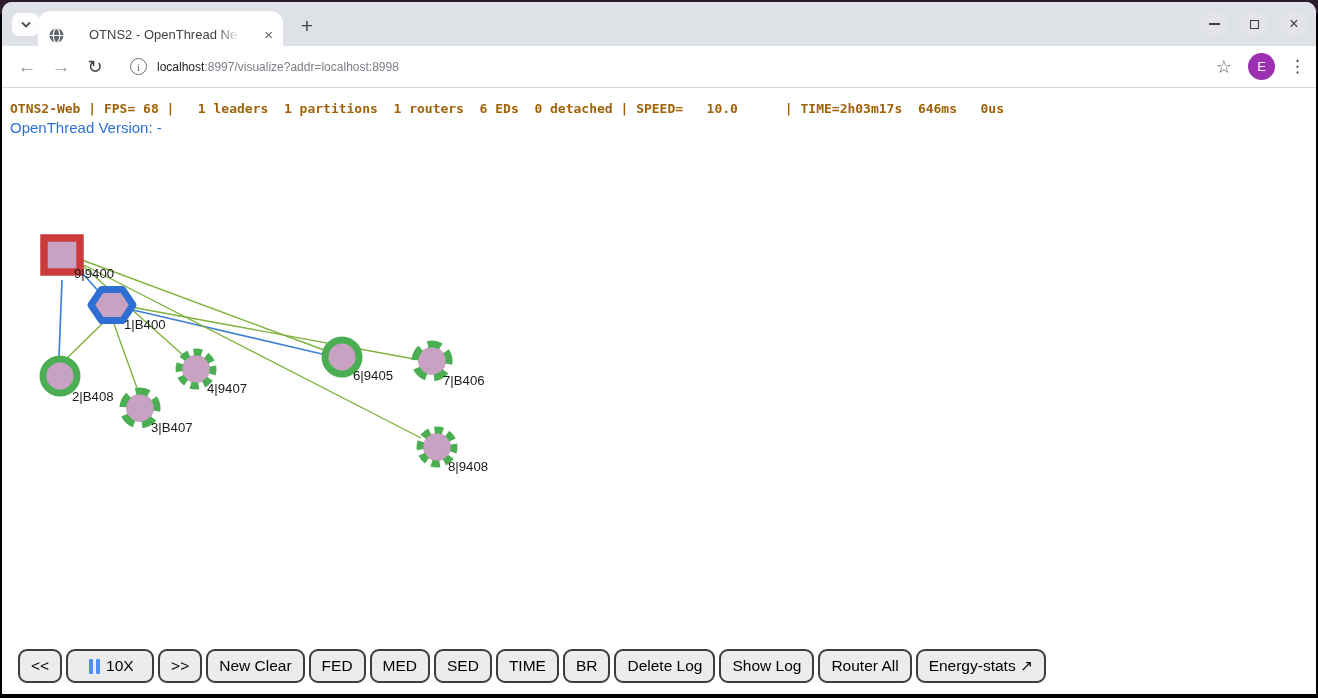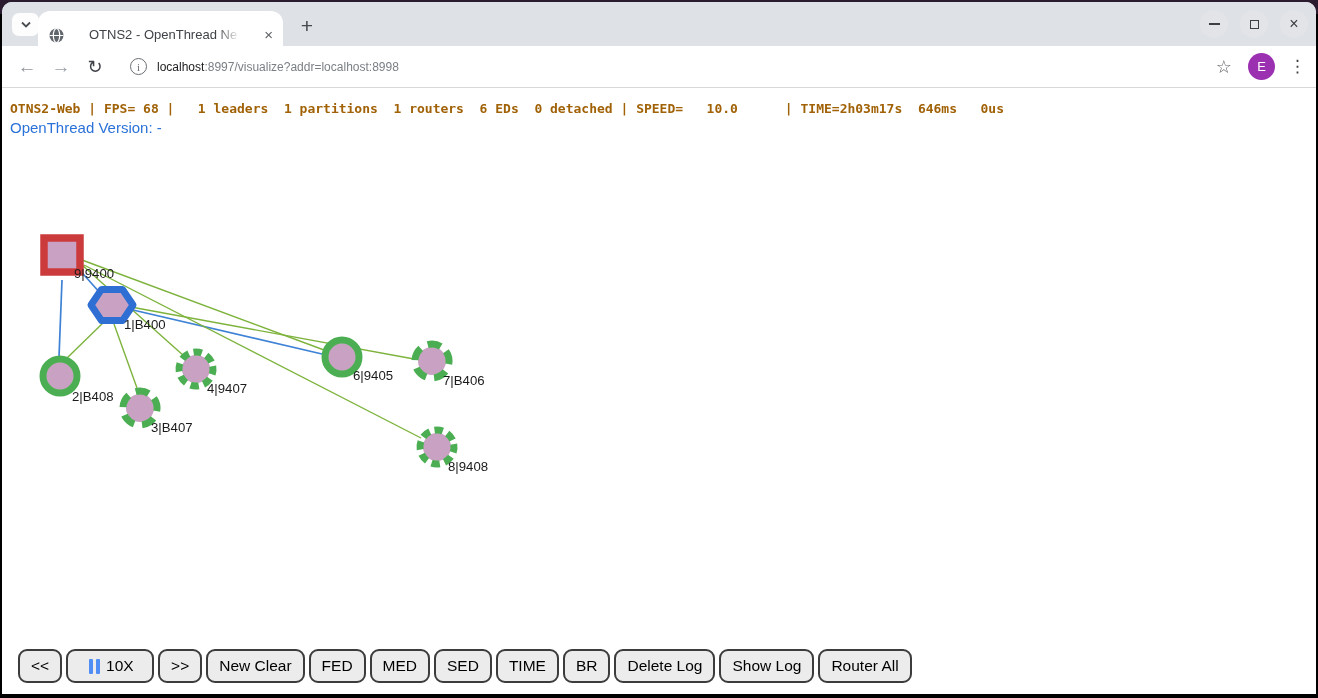--- a/index.html
+++ b/index.html
@@ -213,16 +213,19 @@
         </button>
         <button class="act-btn">
           <span>Delete Log</span>
         </button>
         <button class="act-btn">
           <span>Show Log</span>
         </button>
         <button class="act-btn">
           <span>Router All</span>
         </button>
+        <button class="act-btn">
+          <span>Energy-stats ↗</span>
+        </button>
       </div>
   </div>
 
 </div>
 
 </body></html>

